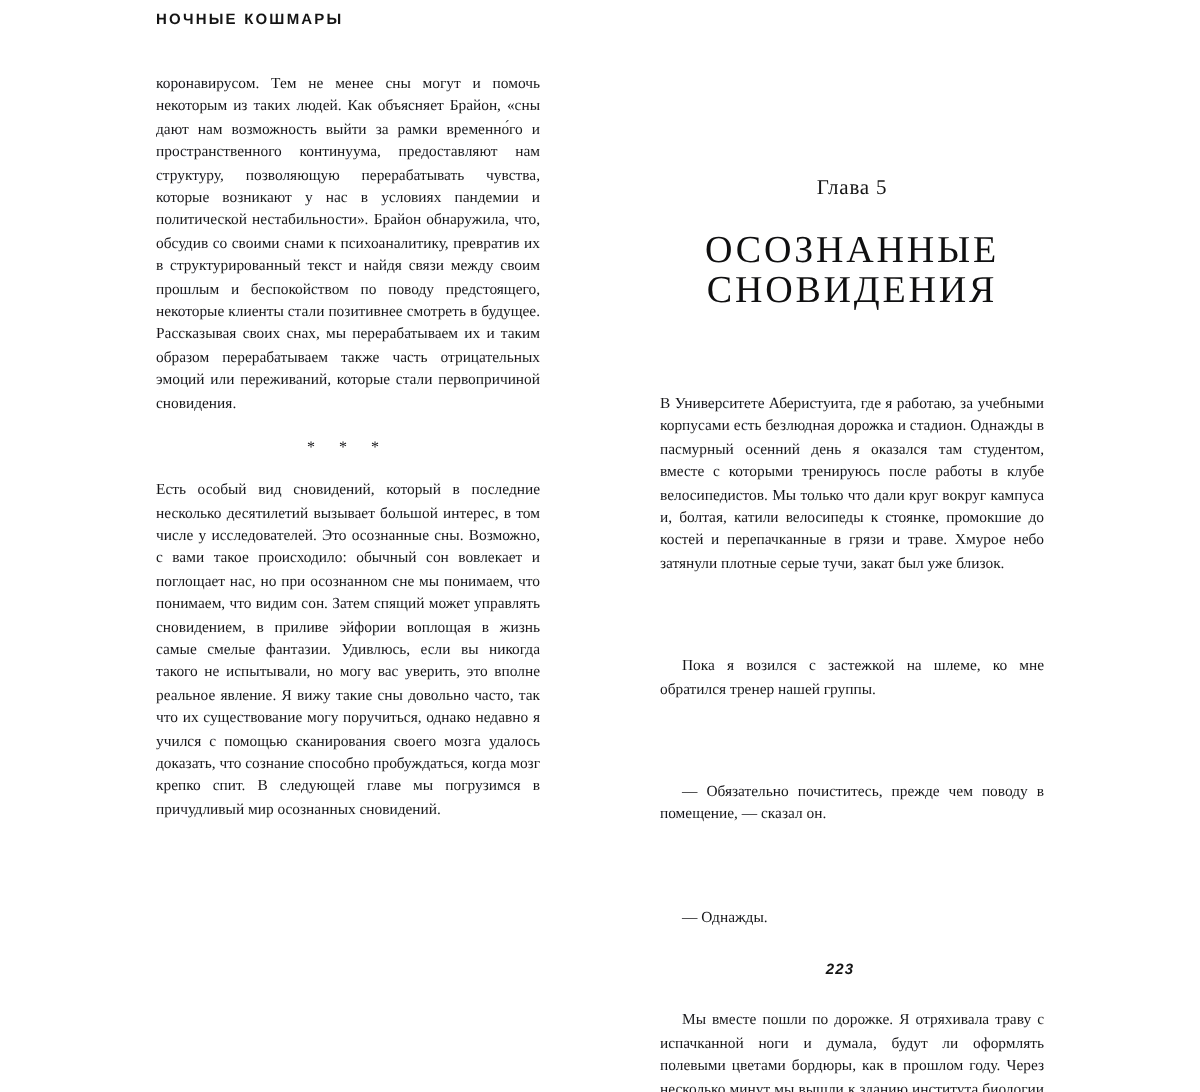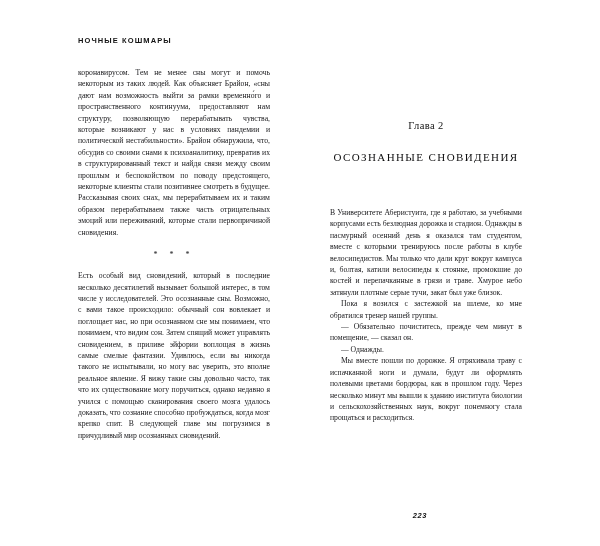--- a/index.html
+++ b/index.html
@@ -13,20 +13,21 @@
     overflow: hidden;
     font-family: "Liberation Serif", serif;
     color: #1a1a1a;
   }
   .spread {
     position: relative;
     width: 600px;
     height: 484px;
     display: flex;
     box-sizing: border-box;
+    align-items: center;
   }
   .page {
     position: relative;
     box-sizing: border-box;
     height: 546px;
   }
   .page-left {
     width: 300px;
     padding: 36px 30px 30px 78px;
   }
@@ -47,20 +48,21 @@
     margin: 0;
     font-size: 7.7px;
     line-height: 11.4px;
     text-align: justify;
     text-justify: inter-word;
     hyphens: auto;
     color: #17171a;
   }
   p.body + p.body {
     text-indent: 11px;
+    margin-top: 40px;
   }
   .divider {
     text-align: center;
     font-size: 8px;
     letter-spacing: 5px;
     color: #17171a;
     margin: 12px 0 11px 0;
   }
   .chapter-block {
     margin-top: 84px;
@@ -68,21 +70,21 @@
   }
   .chapter-label {
     font-family: "Liberation Serif", serif;
     font-size: 10.5px;
     letter-spacing: 0.4px;
     color: #141414;
     margin: 0 0 16px 0;
   }
   .chapter-title {
     font-family: "Liberation Serif", serif;
-    font-size: 11px;
+    font-size: 19px;
     letter-spacing: 1.4px;
     text-transform: uppercase;
     color: #0f0f10;
     margin: 0 0 40px 0;
     line-height: 20px;
     font-weight: 400;
   }
   .right-body {
     text-align: justify;
   }
@@ -110,26 +112,26 @@
 
   <div class="page page-left">
     <div class="running-head">Ночные кошмары</div>
     <p class="body">коронавирусом. Тем не менее сны могут и помочь некоторым из таких людей. Как объясняет Брайон, «сны дают нам возможность выйти за рамки временно́го и пространственного континуума, предоставляют нам структуру, позволяющую перерабатывать чувства, которые возникают у нас в условиях пандемии и политической нестабильности». Брайон обнаружила, что, обсудив со своими снами к психоаналитику, превратив их в структурированный текст и найдя связи между своим прошлым и беспокойством по поводу предстоящего, некоторые клиенты стали позитивнее смотреть в будущее. Рассказывая своих снах, мы перерабатываем их и таким образом перерабатываем также часть отрицательных эмоций или переживаний, которые стали первопричиной сновидения.</p>
     <div class="divider">* * *</div>
     <p class="body">Есть особый вид сновидений, который в последние несколько десятилетий вызывает большой интерес, в том числе у исследователей. Это осознанные сны. Возможно, с вами такое происходило: обычный сон вовлекает и поглощает нас, но при осознанном сне мы понимаем, что понимаем, что видим сон. Затем спящий может управлять сновидением, в приливе эйфории воплощая в жизнь самые смелые фантазии. Удивлюсь, если вы никогда такого не испытывали, но могу вас уверить, это вполне реальное явление. Я вижу такие сны довольно часто, так что их существование могу поручиться, однако недавно я учился с помощью сканирования своего мозга удалось доказать, что сознание способно пробуждаться, когда мозг крепко спит. В следующей главе мы погрузимся в причудливый мир осознанных сновидений.</p>
   </div>
 
   <div class="page page-right">
     <div class="chapter-block">
-      <div class="chapter-label">Глава 2</div>
+      <div class="chapter-label">Глава 5</div>
       <h1 class="chapter-title">Осознанные сновидения</h1>
     </div>
     <div class="right-body">
       <p class="body">В Университете Аберистуита, где я работаю, за учебными корпусами есть безлюдная дорожка и стадион. Однажды в пасмурный осенний день я оказался там студентом, вместе с которыми тренируюсь после работы в клубе велосипедистов. Мы только что дали круг вокруг кампуса и, болтая, катили велосипеды к стоянке, промокшие до костей и перепачканные в грязи и траве. Хмурое небо затянули плотные серые тучи, закат был уже близок.</p>
       <p class="body">Пока я возился с застежкой на шлеме, ко мне обратился тренер нашей группы.</p>
-      <p class="body">— Обязательно почиститесь, прежде чем минут в помещение, — сказал он.</p>
+      <p class="body">— Обязательно почиститесь, прежде чем поводу в помещение, — сказал он.</p>
       <p class="body">— Однажды.</p>
       <p class="body">Мы вместе пошли по дорожке. Я отряхивала траву с испачканной ноги и думала, будут ли оформлять полевыми цветами бордюры, как в прошлом году. Через несколько минут мы вышли к зданию института биологии и сельскохозяйственных наук, вокруг понемногу стала прощаться и расходиться.</p>
     </div>
     <div class="folio">223</div>
   </div>
 
 </div>
 
 </body></html>

